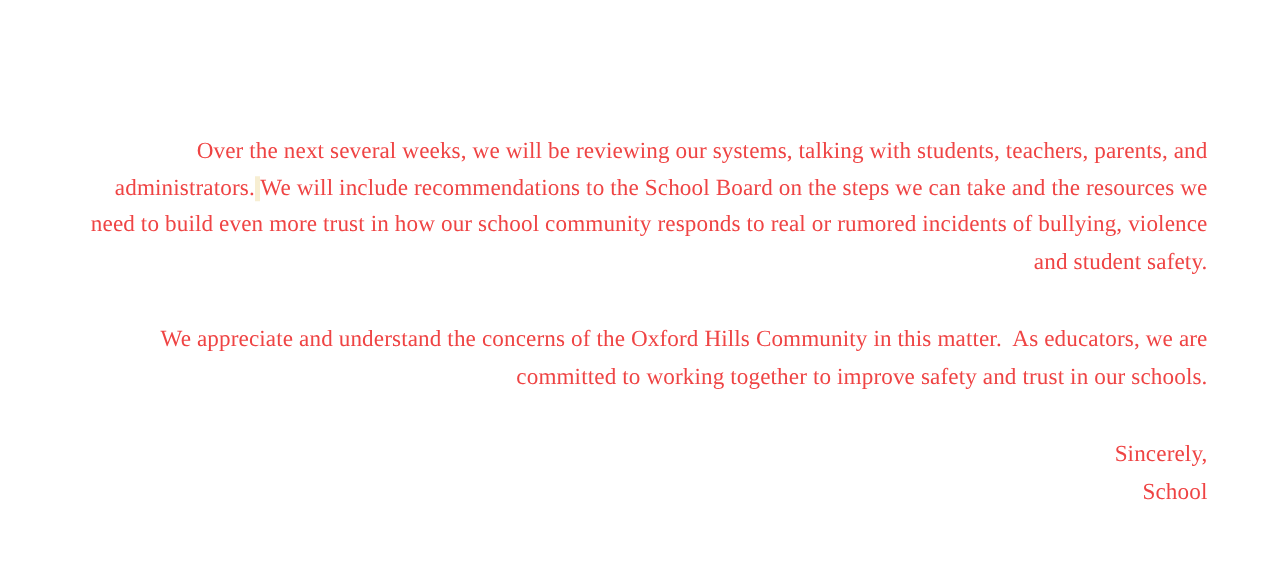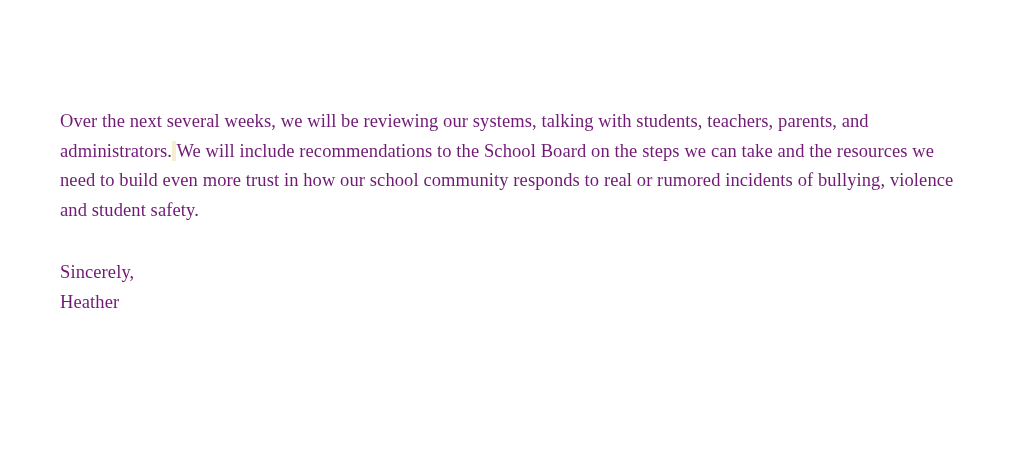--- a/index.html
+++ b/index.html
@@ -12,38 +12,40 @@
     height: 459px;
     position: relative;
     overflow: hidden;
     font-family: "Liberation Serif", "DejaVu Serif", serif;
   }
   .doc-page {
     position: absolute;
     left: 60px;
     top: 107px;
     width: 906px;
-    color: #701a75;
+    color: #ef4444;
     font-size: 18.5px;
     line-height: 29.5px;
     letter-spacing: 0.1px;
+    text-align: right;
   }
   .doc-page p {
     margin: 0 0 33px 0;
     white-space: pre-wrap;
   }
   .doc-page p.signoff {
     margin-bottom: 0;
     font-family: Liberation Serif, serif;
   }
   .hl-space {
     background-color: #f7eed2;
   }
 </style>
 </head>
 <body>
 
 <div class="doc-page">
   <p><span>Over the next several weeks, we will be reviewing our systems, talking with students, teachers, parents, and administrators.</span><span class="hl-space"> </span><span>We will include recommendations to the School Board on the steps we can take and the resources we need to build even more trust in how our school community responds to real or rumored incidents of bullying, violence and student safety.</span></p>
 
+  <p>We appreciate and understand the concerns of the Oxford Hills Community in this matter.  As educators, we are committed to working together to improve safety and trust in our schools.</p>
 
-  <p class="signoff"><span>Sincerely,</span><br><span>Heather</span></p>
+  <p class="signoff"><span>Sincerely,</span><br><span>School</span></p>
 </div>
 
 </body></html>

